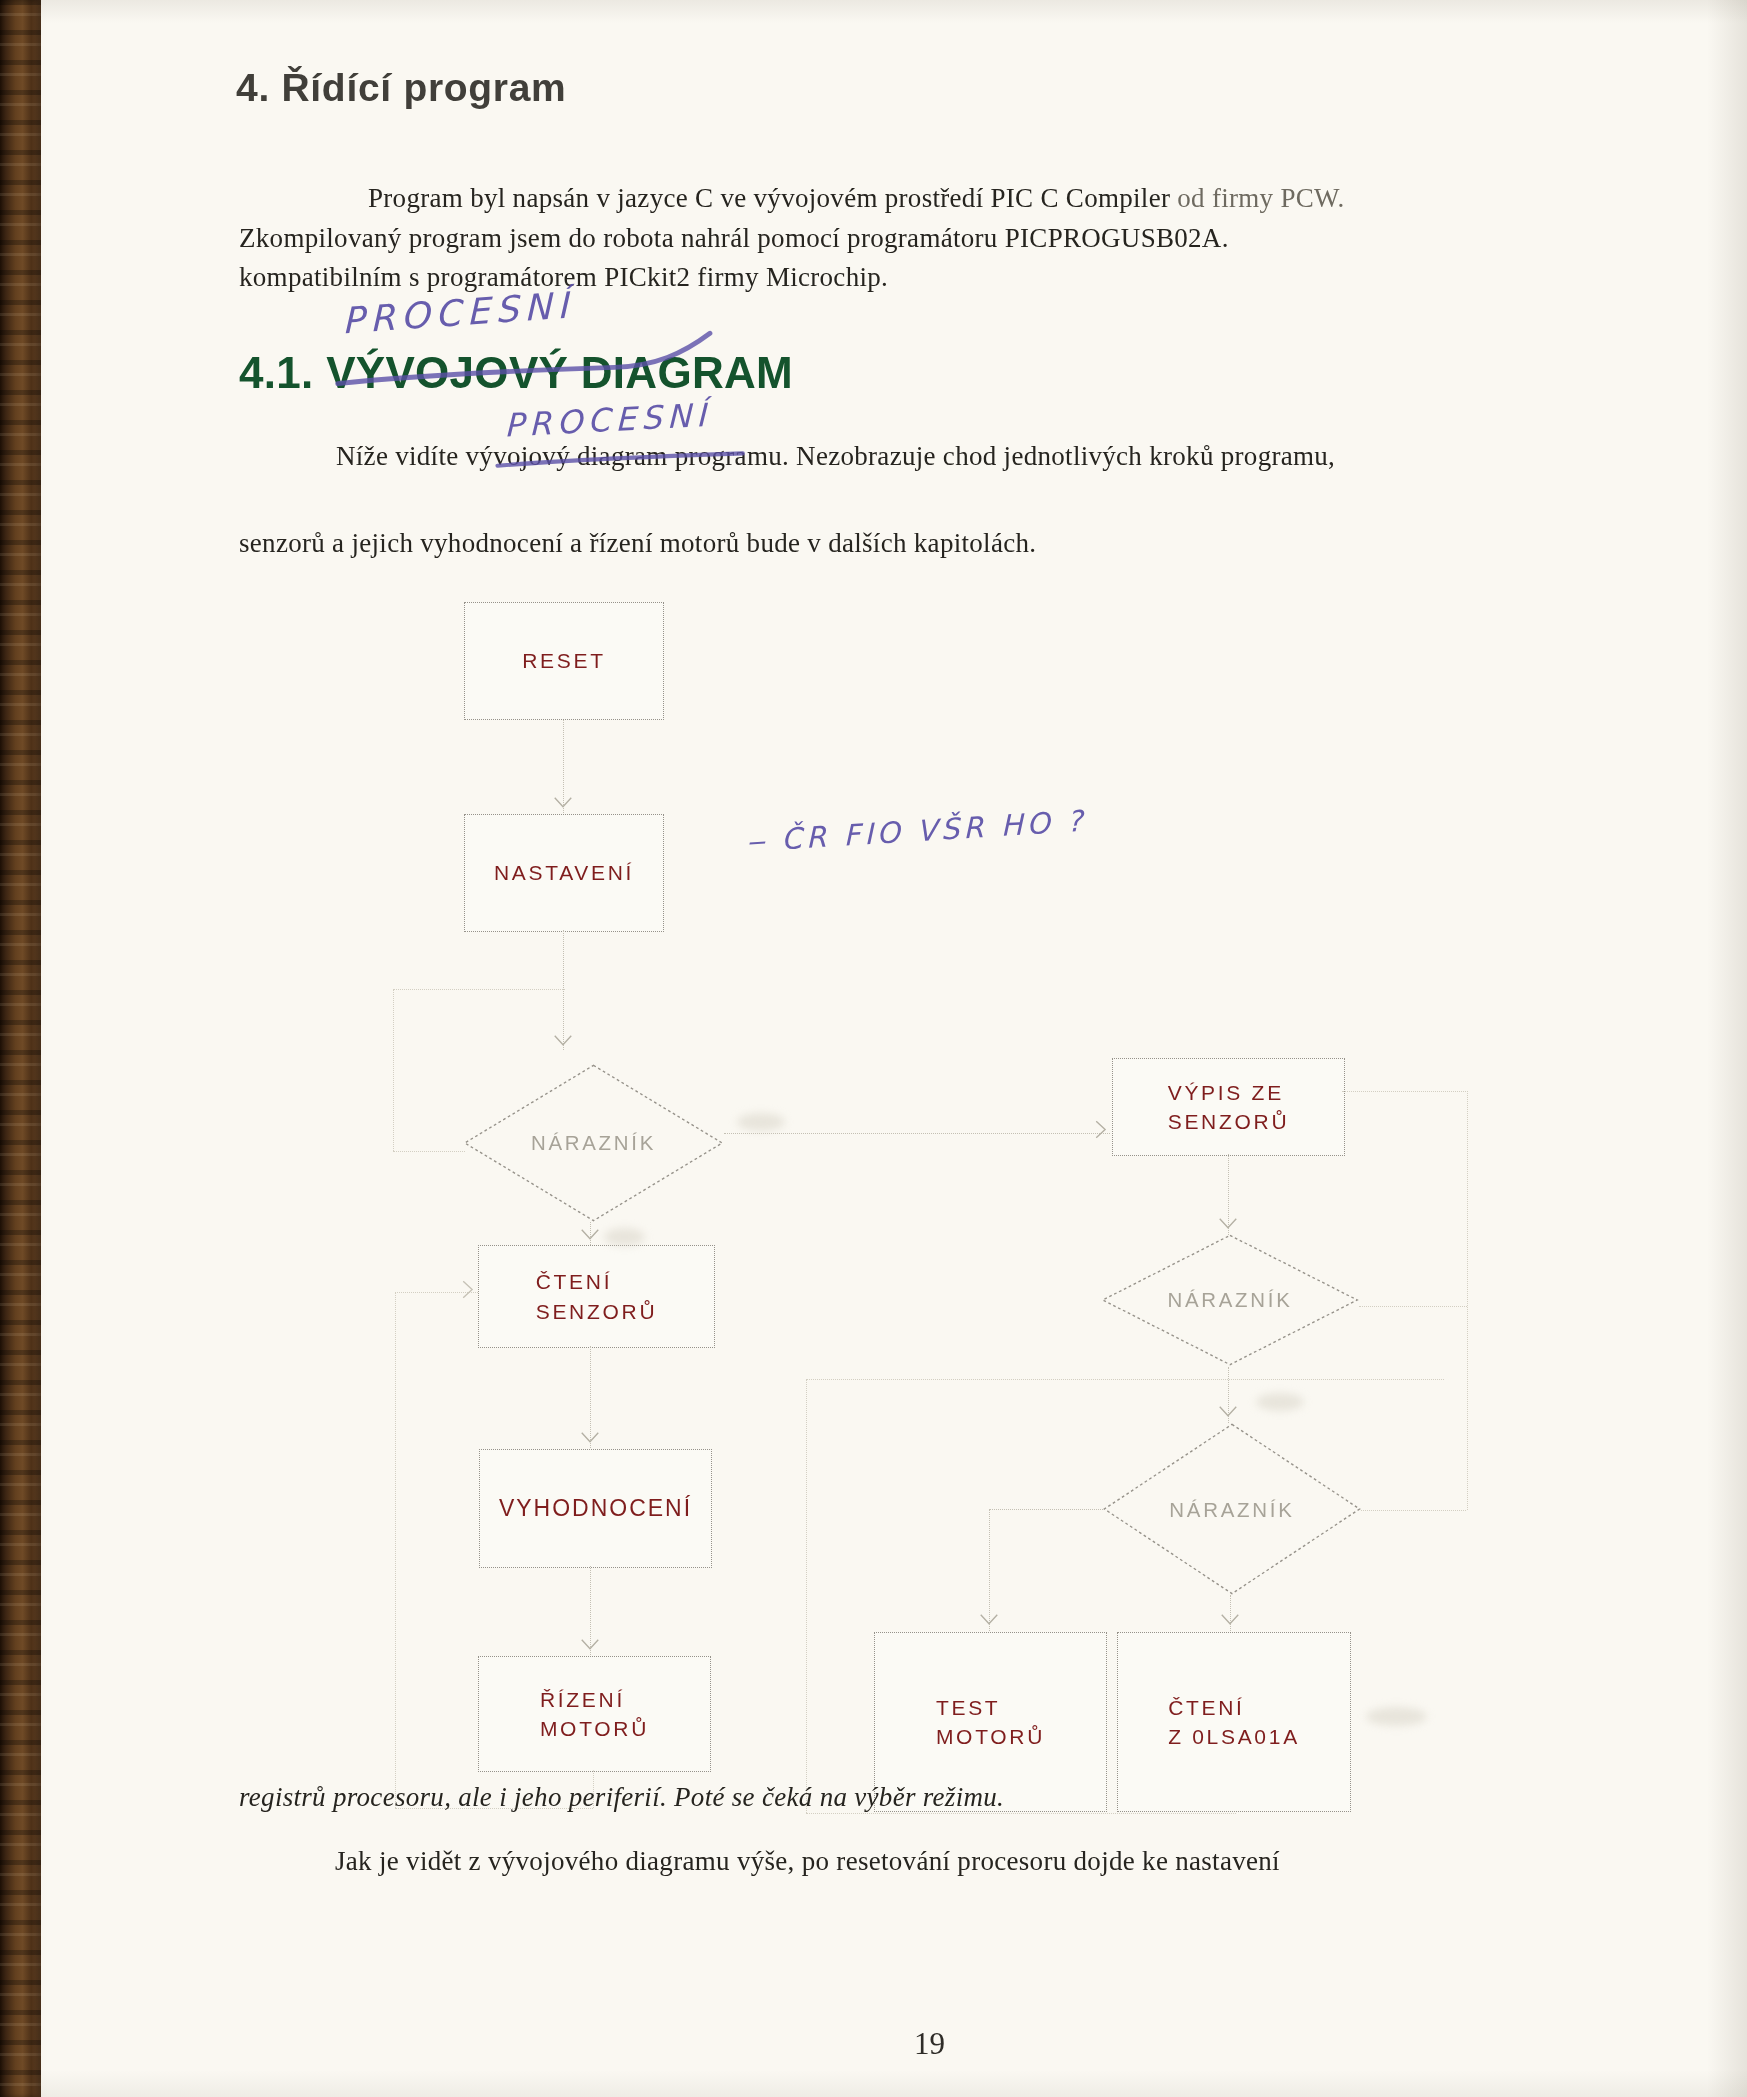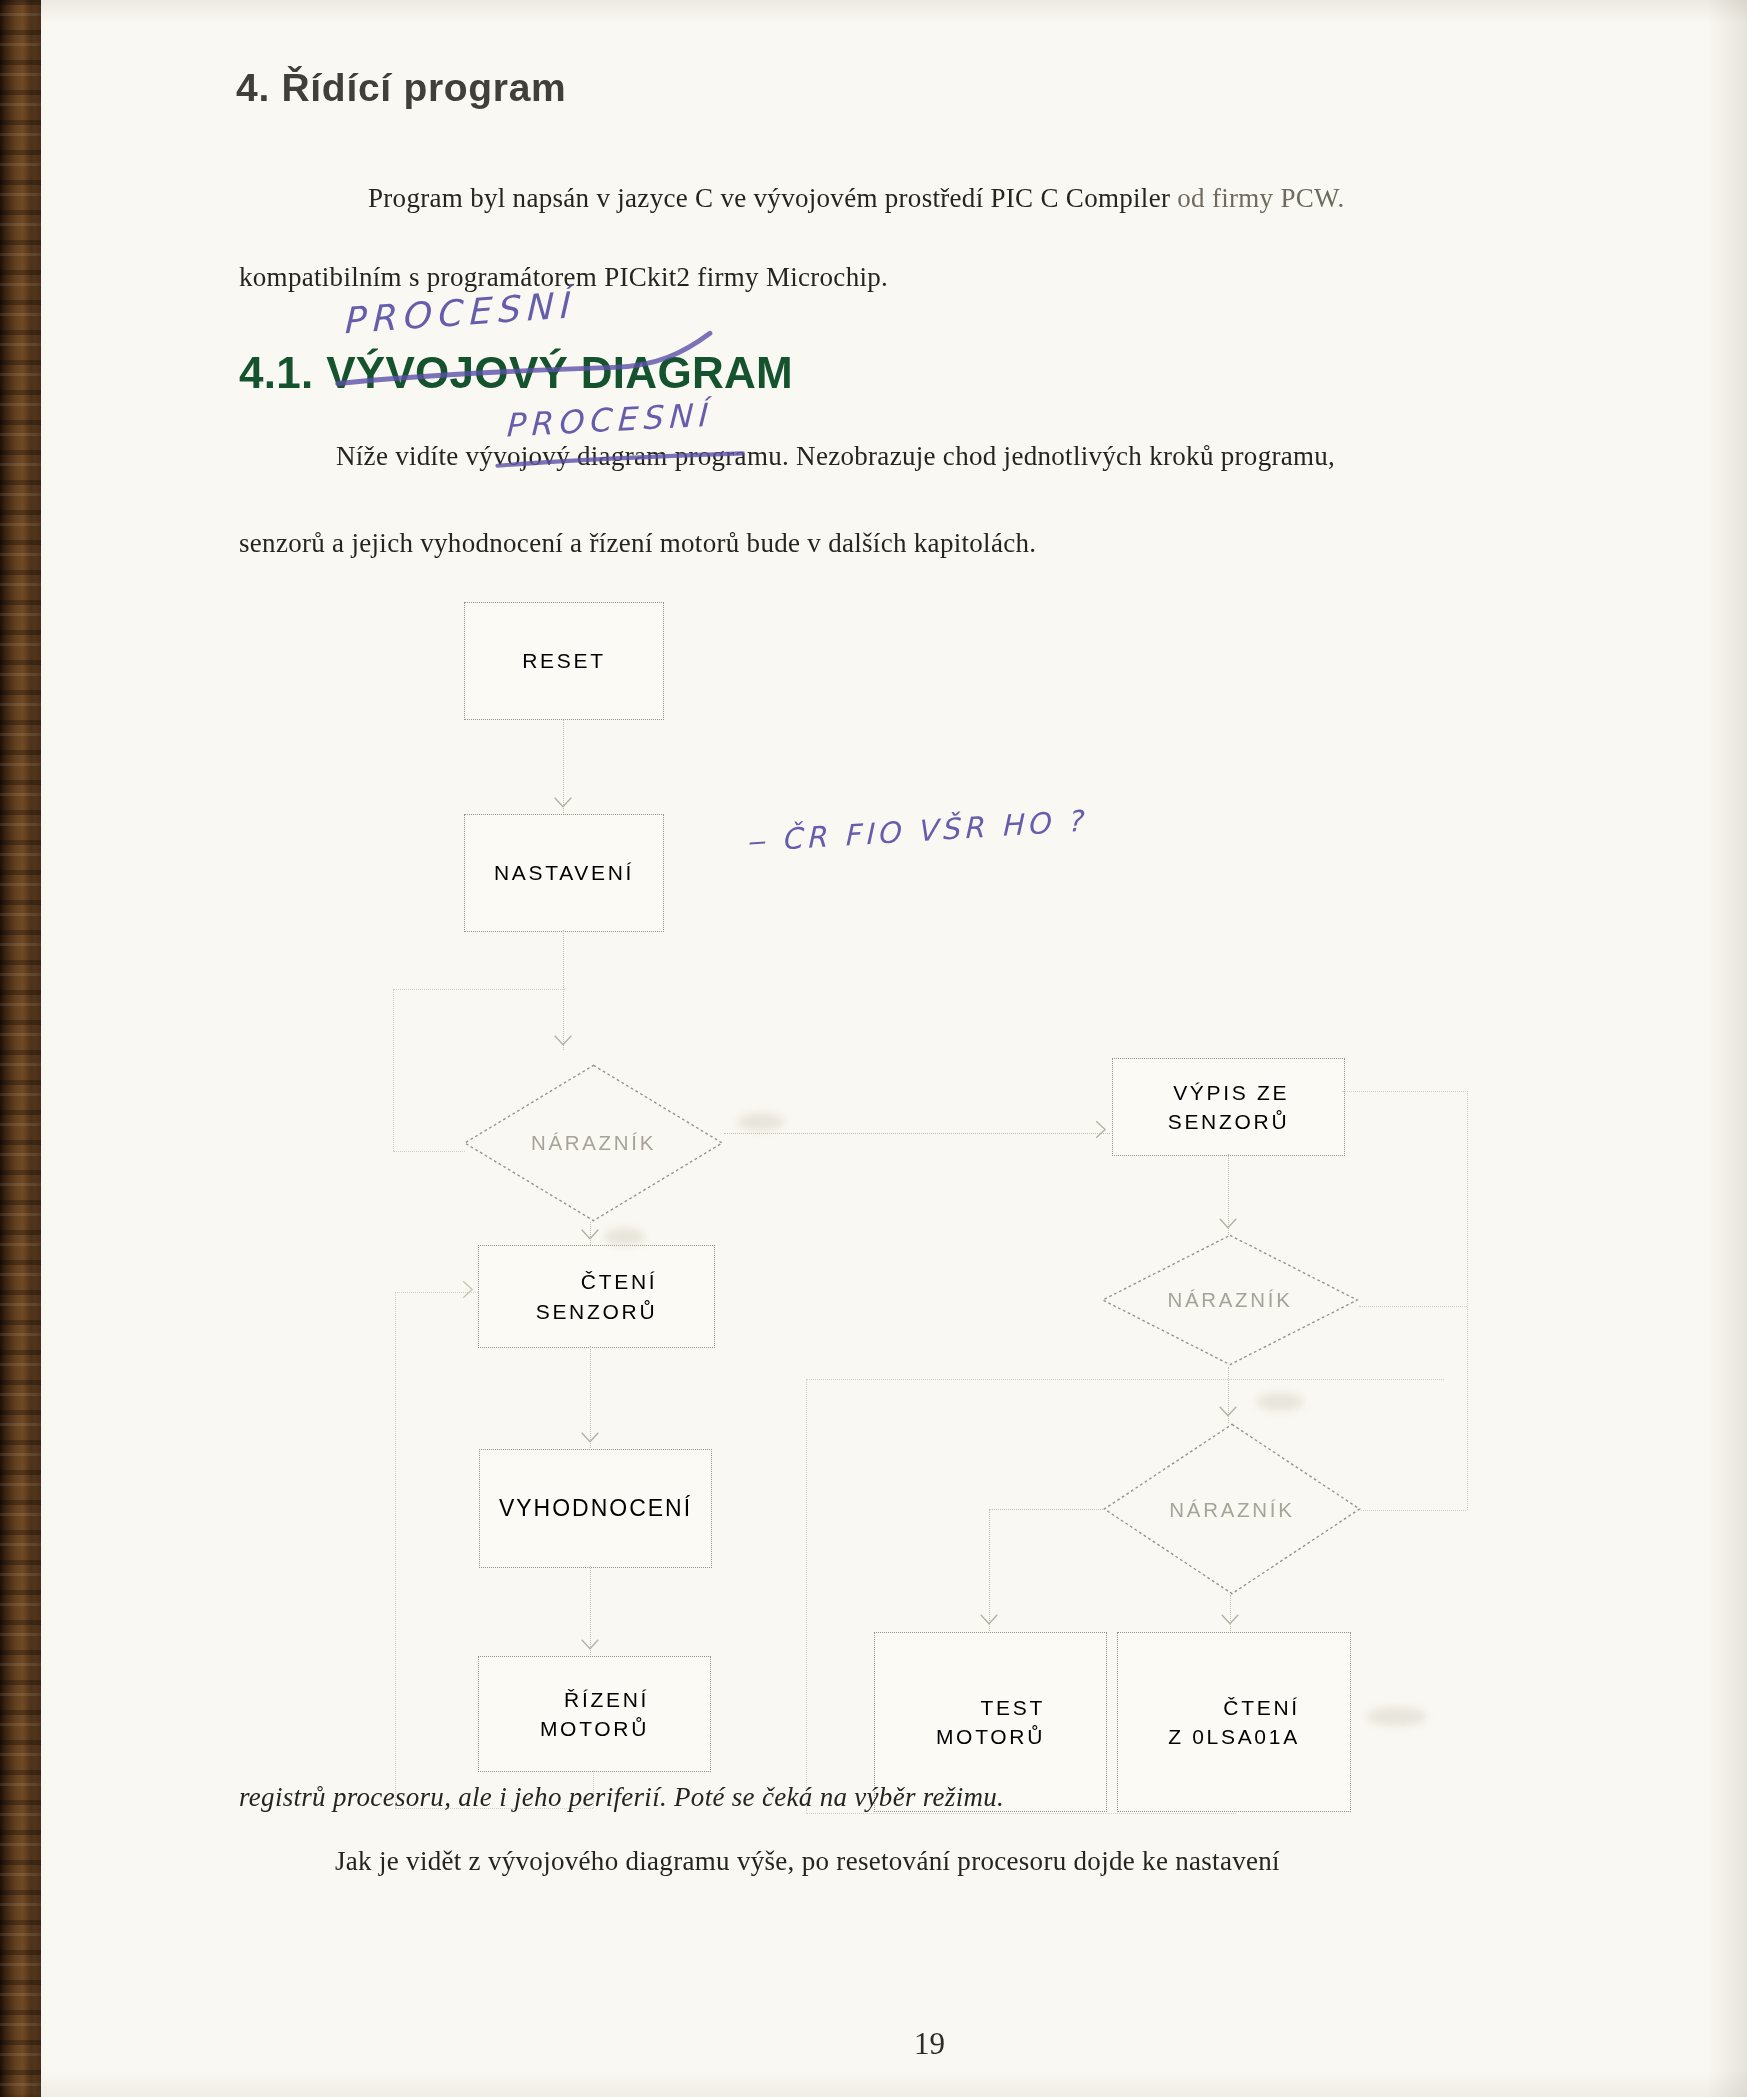--- a/index.html
+++ b/index.html
@@ -23,40 +23,41 @@
   .title{position:absolute;font-family:"Liberation Sans",sans-serif;font-weight:bold;
          font-size:39px;color:#413f3a;letter-spacing:0.7px;white-space:nowrap;}
   .h2{position:absolute;font-family:"Liberation Sans",sans-serif;font-weight:bold;
       font-size:44px;color:#14532d;letter-spacing:0.3px;white-space:nowrap;}
   .hand{position:absolute;font-family:"DejaVu Sans",sans-serif;font-style:italic;
         color:#5b50a8;white-space:nowrap;opacity:.92;}
   .ink-svg{position:absolute;pointer-events:none;}
   
   .fbox{position:absolute;border:1.4px dotted #96928a;background:rgba(255,255,255,.25);
         display:flex;align-items:center;justify-content:center;}
-  .flabel{font-family:"Liberation Sans",sans-serif;font-size:21px;color:#000000;
-          letter-spacing:2.7px;text-align:right;white-space:pre-line;line-height:1.4;}
+  .flabel{font-family:"Liberation Sans",sans-serif;font-size:21px;color:#7f1d1d;
+          letter-spacing:2.7px;text-align:left;white-space:pre-line;line-height:1.4;}
   .hline{position:absolute;height:0;border-top:1.4px dotted #c4c0b4;}
   .vline{position:absolute;width:0;border-left:1.4px dotted #c4c0b4;}
   .hline.faint,.vline.faint{border-color:#d3cfc3;}
   .caret{position:absolute;}
   .dia{position:absolute;}
   .dia text{font-family:"Liberation Sans",sans-serif;font-size:30px;fill:#a7a398;letter-spacing:4px;}
   .pagenum{position:absolute;font-size:31px;color:#2e2c28;}
   .smudge{position:absolute;background:#d9d5c9;filter:blur(4.1px);border-radius:50%;opacity:.55;}
 </style>
 </head>
 <body>
 
 <div class="page">
   <div class="wood"></div>
 
   <div class="title" style="left:236px;top:66px;">4. Řídící program</div>
 
   <div class="body-line" style="left:336px;top:183px;margin-left:32px;"><span>Program byl napsán v jazyce C ve vývojovém prostředí PIC C Compiler </span><span class="fade">od firmy PCW.</span></div>
+  <div class="body-line" style="left:239px;top:223px;">Zkompilovaný program jsem do robota nahrál pomocí programátoru PICPROGUSB02A.</div>
   <div class="body-line" style="left:239px;top:262px;">kompatibilním s programátorem PICkit2 firmy Microchip.</div>
 
   <div class="hand" style="left:345px;top:292px;font-size:36px;letter-spacing:6.1px;transform:rotate(-4deg) skewX(-6deg);">PROCESNÍ</div>
 
   <div class="h2" style="left:239px;top:348px;"><span>4.1. </span><span>VÝVOJOVÝ</span><span> DIAGRAM</span></div>
 
   <svg class="ink-svg" style="left:328px;top:321px;" width="423" height="75" viewBox="0 0 620 110">
     <path d="M14 92 C 120 80, 300 72, 420 68 C 480 66, 520 48, 560 18" fill="none" stroke="#5b50a8" stroke-width="7" stroke-linecap="round" opacity=".8"></path>
   </svg>
 

